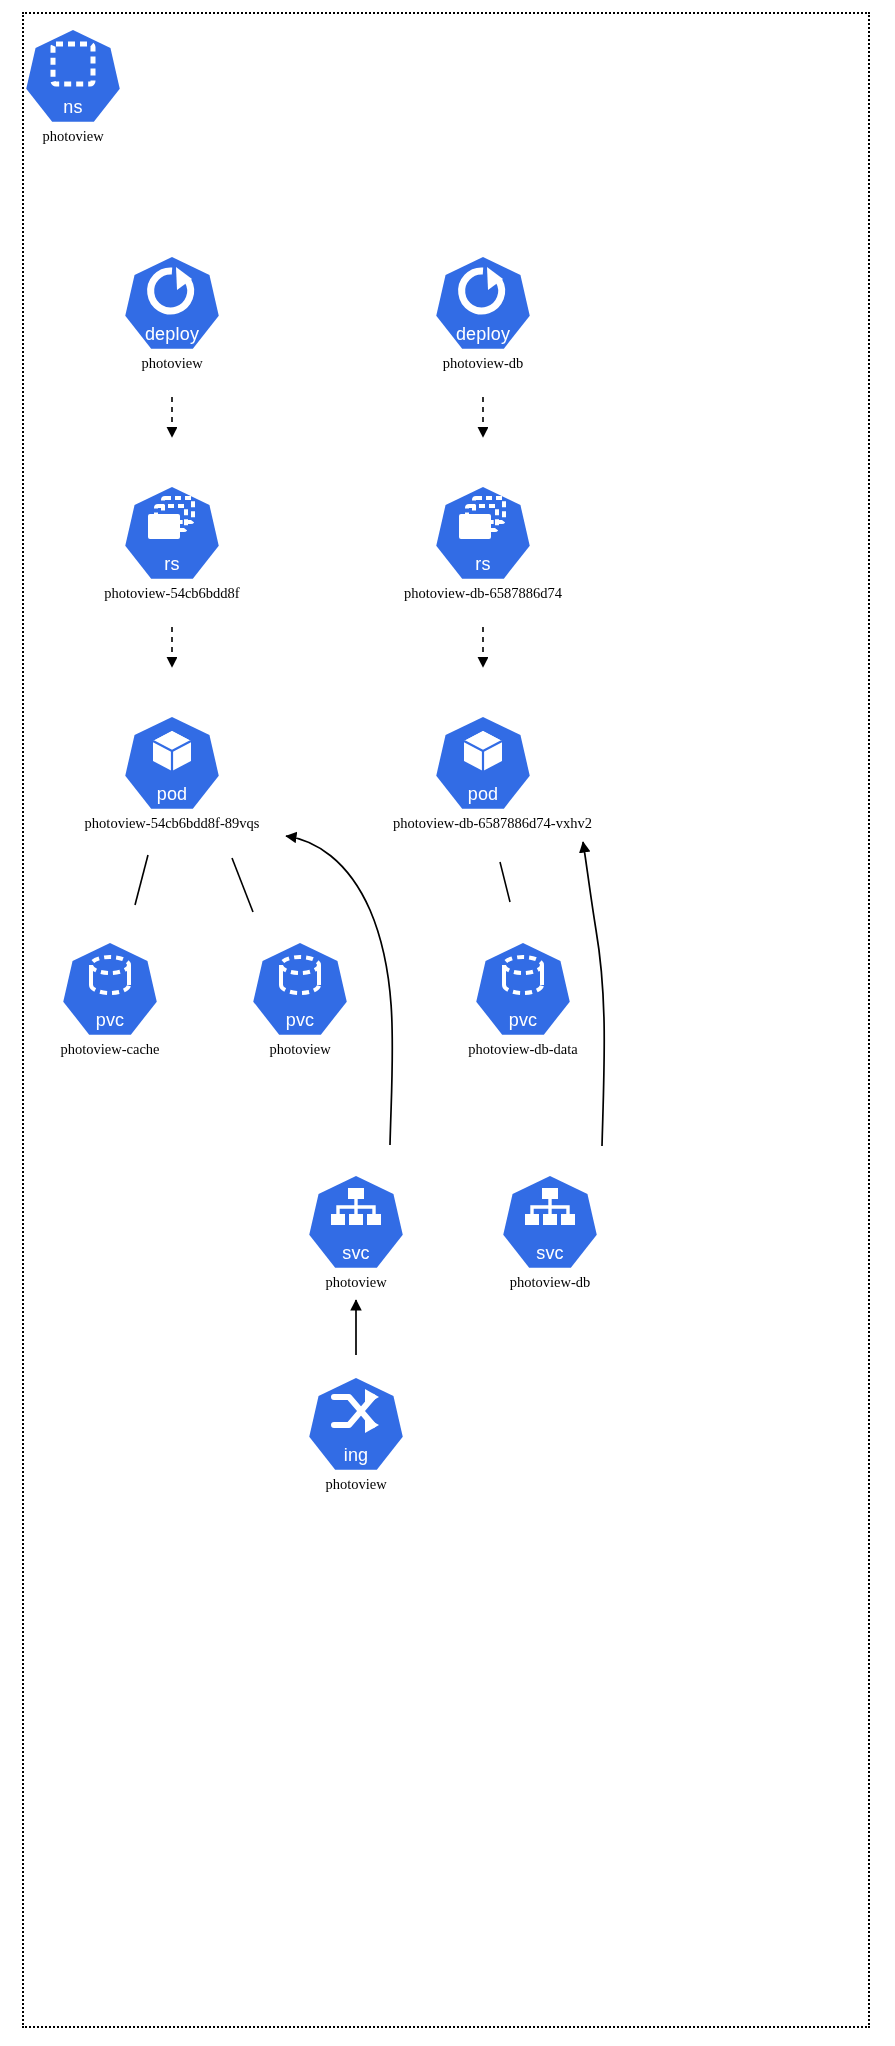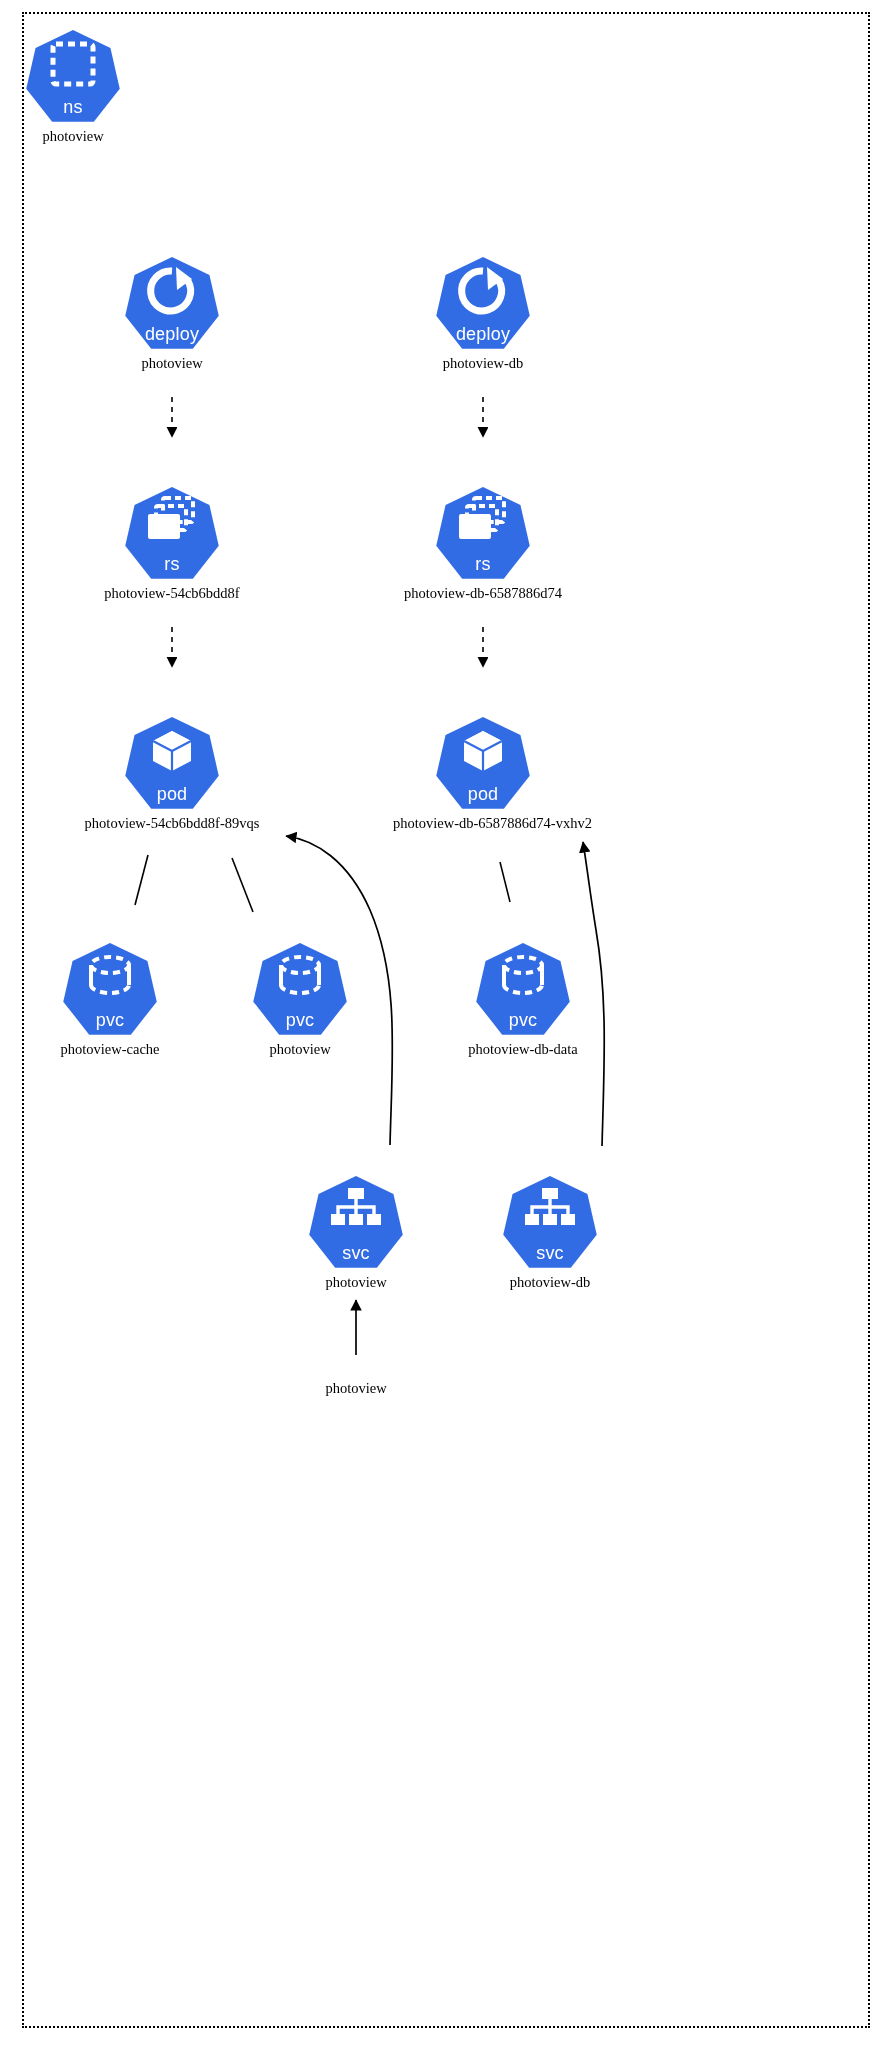--- a/index.html
+++ b/index.html
@@ -272,16 +272,26 @@
         <path d="M27 13 L27 21" stroke="#ffffff" stroke-width="3.4"></path>
         <path d="M9 28 L9 21 L45 21 L45 28" fill="none" stroke="#ffffff" stroke-width="3.4"></path>
         <path d="M27 21 L27 28" stroke="#ffffff" stroke-width="3.4"></path>
       </svg>
       <div class="hept-label">svc</div>
     </div>
     <div class="caption">photoview-db</div>
   </div>
 
   <div class="node" style="left:356px; top:1378px;">
+    <div class="glyph">
+      <div class="hept"></div>
+      <svg class="sym" width="54" height="50" viewBox="0 0 54 50">
+        <path d="M5 10 L20 10 L44 38" fill="none" stroke="#ffffff" stroke-width="6" stroke-linecap="round" stroke-linejoin="round"></path>
+        <path d="M5 38 L20 38 L44 10" fill="none" stroke="#ffffff" stroke-width="6" stroke-linecap="round" stroke-linejoin="round"></path>
+        <path d="M36 2 L50 10 L36 18 Z" fill="#ffffff"></path>
+        <path d="M36 30 L50 38 L36 46 Z" fill="#ffffff"></path>
+      </svg>
+      <div class="hept-label">ing</div>
+    </div>
     <div class="caption">photoview</div>
   </div>
 
 </div>
 
 </body></html>

